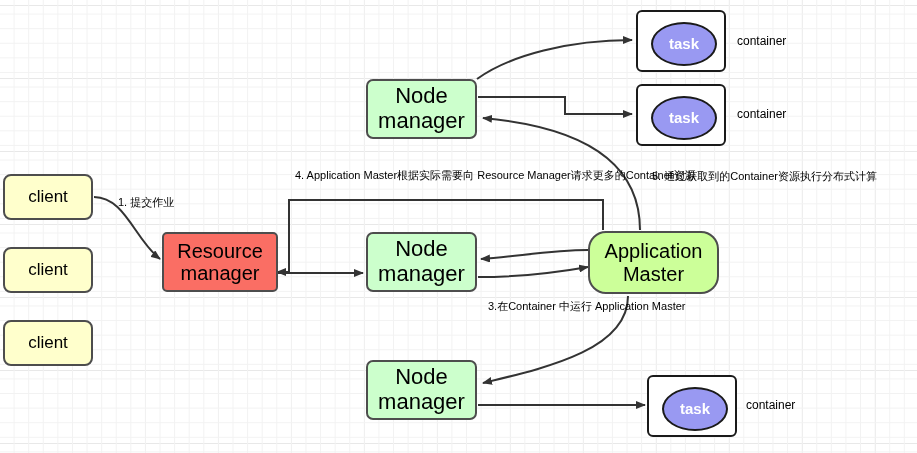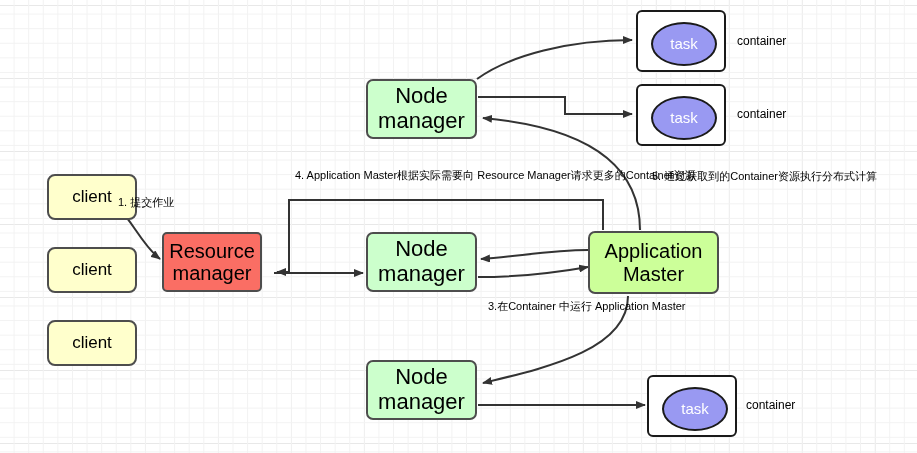--- a/index.html
+++ b/index.html
@@ -30,45 +30,44 @@
     text-align:center;
     line-height:1.12;
     color:#000000;
     border-radius:7px;
   }
   .node span{display:block;}
   .client{
     background:#ffffcc;border:2px solid #4d4d4d;
     font-size:17px;
     border-radius:8px;
-    margin-left:44px;
   }
   .rm{
     background:#fa6e64;border:2px solid #4d4d4d;
     font-size:20px;border-radius:5px;
   }
   .nm{
     background:#ccffcc;border:2.5px solid #4d4d4d;
     font-size:22px;border-radius:7px;
   }
   .am{
     background:#ccff99;border:2px solid #4d4d4d;
-    font-size:20px;border-radius:7px;
+    font-size:20px;border-radius:18px;
   }
   .container-box{
     background:#ffffff;border:2.5px solid #1a1a1a;
     border-radius:6px;
   }
   .task-ellipse{
     position:absolute;
     background:#9999f2;
     border:2px solid #1a1a1a;
     border-radius:50%;
     display:flex;align-items:center;justify-content:center;
-    color:#ffffff;font-weight:normal;font-size:15px;
+    color:#ffffff;font-weight:bold;font-size:15px;
   }
   .label{
     position:absolute;
     color:#000000;
     font-size:11px;
     line-height:1.35;
     white-space:nowrap;
   }
   .label.c{text-align:center;}
   .containerlabel{
@@ -114,21 +113,21 @@
   <div class="node client" style="left:3px;top:174px;width:90px;height:46px;">
     <span>client</span>
   </div>
   <div class="node client" style="left:3px;top:247px;width:90px;height:46px;">
     <span>client</span>
   </div>
   <div class="node client" style="left:3px;top:320px;width:90px;height:46px;">
     <span>client</span>
   </div>
 
-  <div class="node rm" style="left:162px;top:232px;width:100px;height:60px;flex-direction:column;">
+  <div class="node rm" style="left:162px;top:232px;width:116px;height:60px;flex-direction:column;">
     <span>Resource</span>
     <span>manager</span>
   </div>
 
   <div class="node nm" style="left:366px;top:79px;width:111px;height:60px;flex-direction:column;">
     <span>Node</span>
     <span>manager</span>
   </div>
 
   <div class="node nm" style="left:366px;top:232px;width:111px;height:60px;flex-direction:column;">

